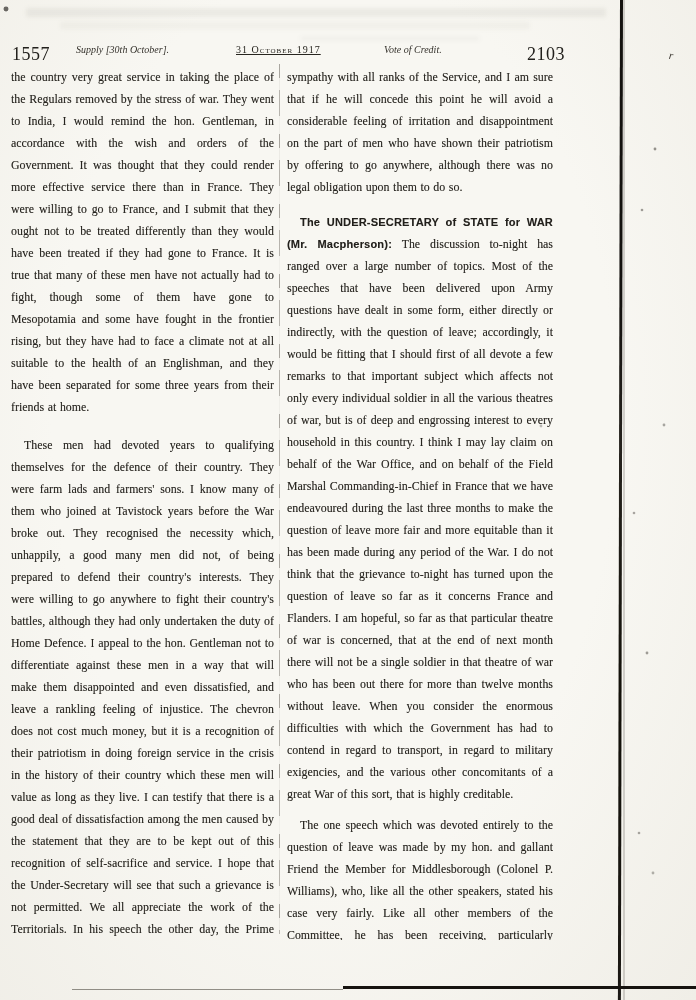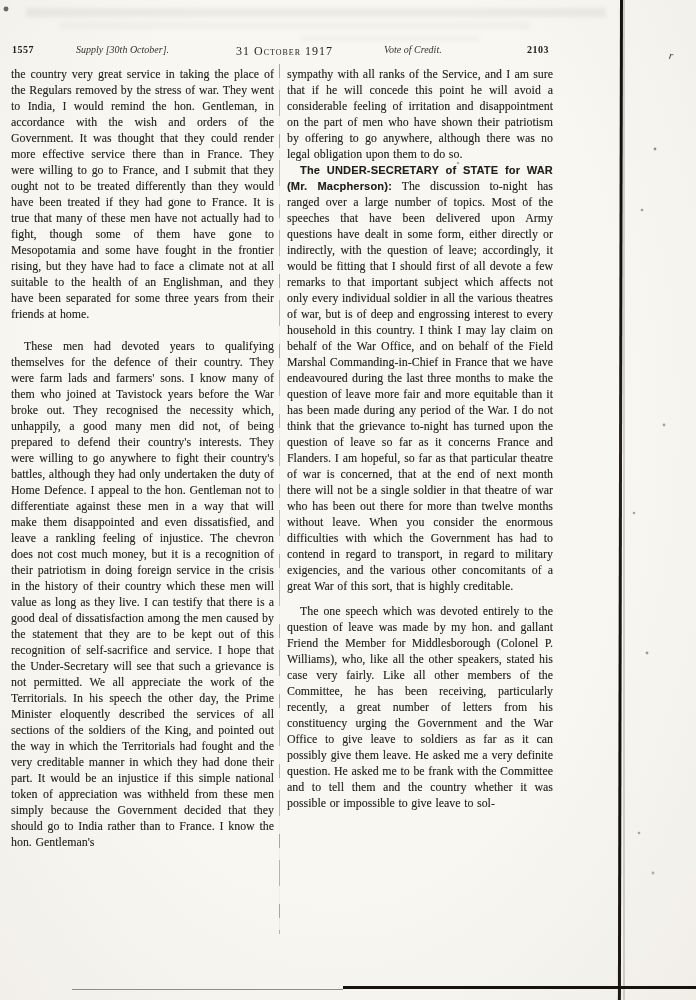--- a/index.html
+++ b/index.html
@@ -10,41 +10,41 @@
     color:#26241f;
   }
   
   .ghost{position:absolute;background:rgba(70,64,56,0.07);filter:blur(2px);border-radius:2px;}
   .ghost1{left:26px;top:8px;width:580px;height:9px;}
   .ghost2{left:60px;top:22px;width:470px;height:7px;background:rgba(70,64,56,0.045);}
   .ghost3{left:300px;top:36px;width:180px;height:5px;background:rgba(70,64,56,0.035);}
 
   
   .running-head span{position:absolute;top:44px;white-space:nowrap;}
-  .pg-num{font-weight:bold;font-size:10px;color:#22201c;letter-spacing:.5px;}
+  .pg-num{font-weight:normal;font-size:18px;color:#22201c;letter-spacing:.5px;}
   .pg-left{left:12px;}
   .pg-right{left:527px;}
   .rt{font-style:italic;font-size:10px;color:#35322c;}
   .rt-left{left:76px;}
   .rt-right{left:384px;text-align:center;}
-  .hdate{left:236px;font-size:12px;font-variant:small-caps;letter-spacing:1px;color:#27251f;}
+  .hdate{left:236px;font-size:10px;font-variant:small-caps;letter-spacing:1px;color:#27251f;text-decoration:underline;}
 
   
   .col{position:absolute;top:66px;height:874px;overflow:hidden;}
   .col-left{left:11px;width:263px;}
   .col-right{left:287px;width:266px;}
   .para{
-    margin:0;font-size:11.8px;line-height:16px;
+    margin:0;font-size:11.8px;line-height:22px;
     text-align:justify;text-align-last:left;
     letter-spacing:.05px;word-spacing:.6px;
     text-shadow:0.2px 0 0 rgba(42,38,32,.35);
   }
   .indent{text-indent:13px;}
   .m-left2{margin-top:16px;}
-  .m-speech{}
+  .m-speech{margin-top:13px;}
   .m-right3{margin-top:9px;}
   .speaker{
     font-family:"Liberation Sans",sans-serif;font-weight:700;
     font-size:11px;letter-spacing:.2px;color:#211f1b;
   }
 
   
   .col-rule{
     position:absolute;left:279px;top:64px;width:1px;height:870px;
     background:repeating-linear-gradient(180deg,

